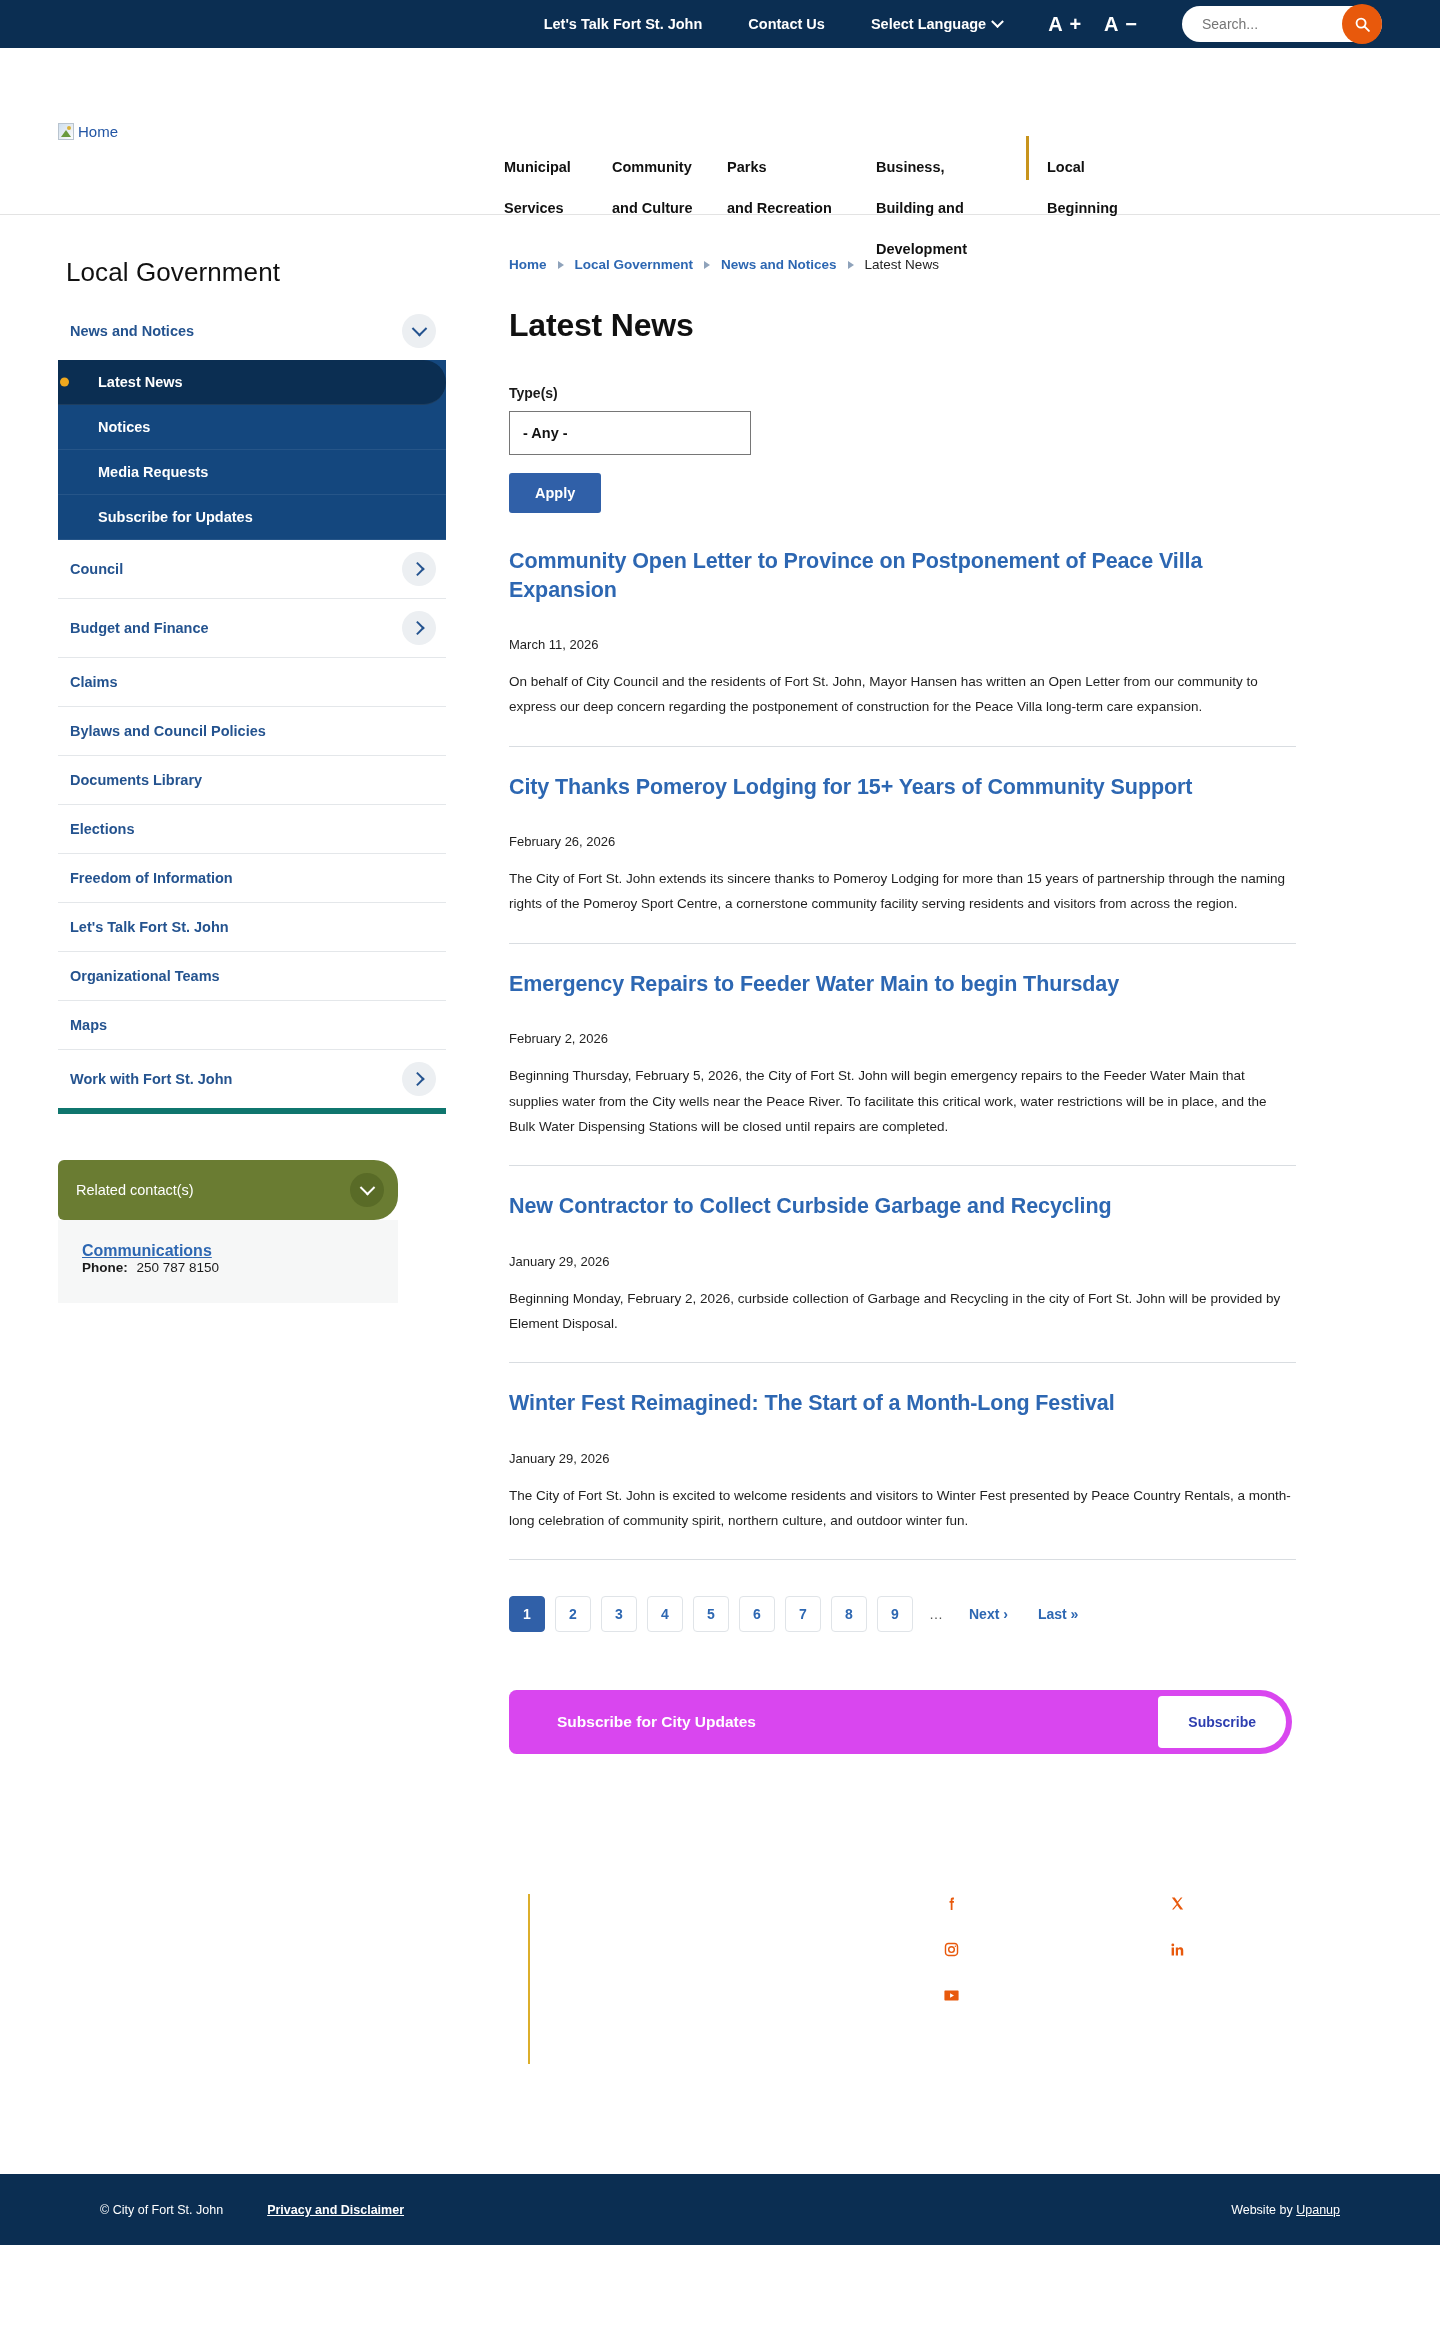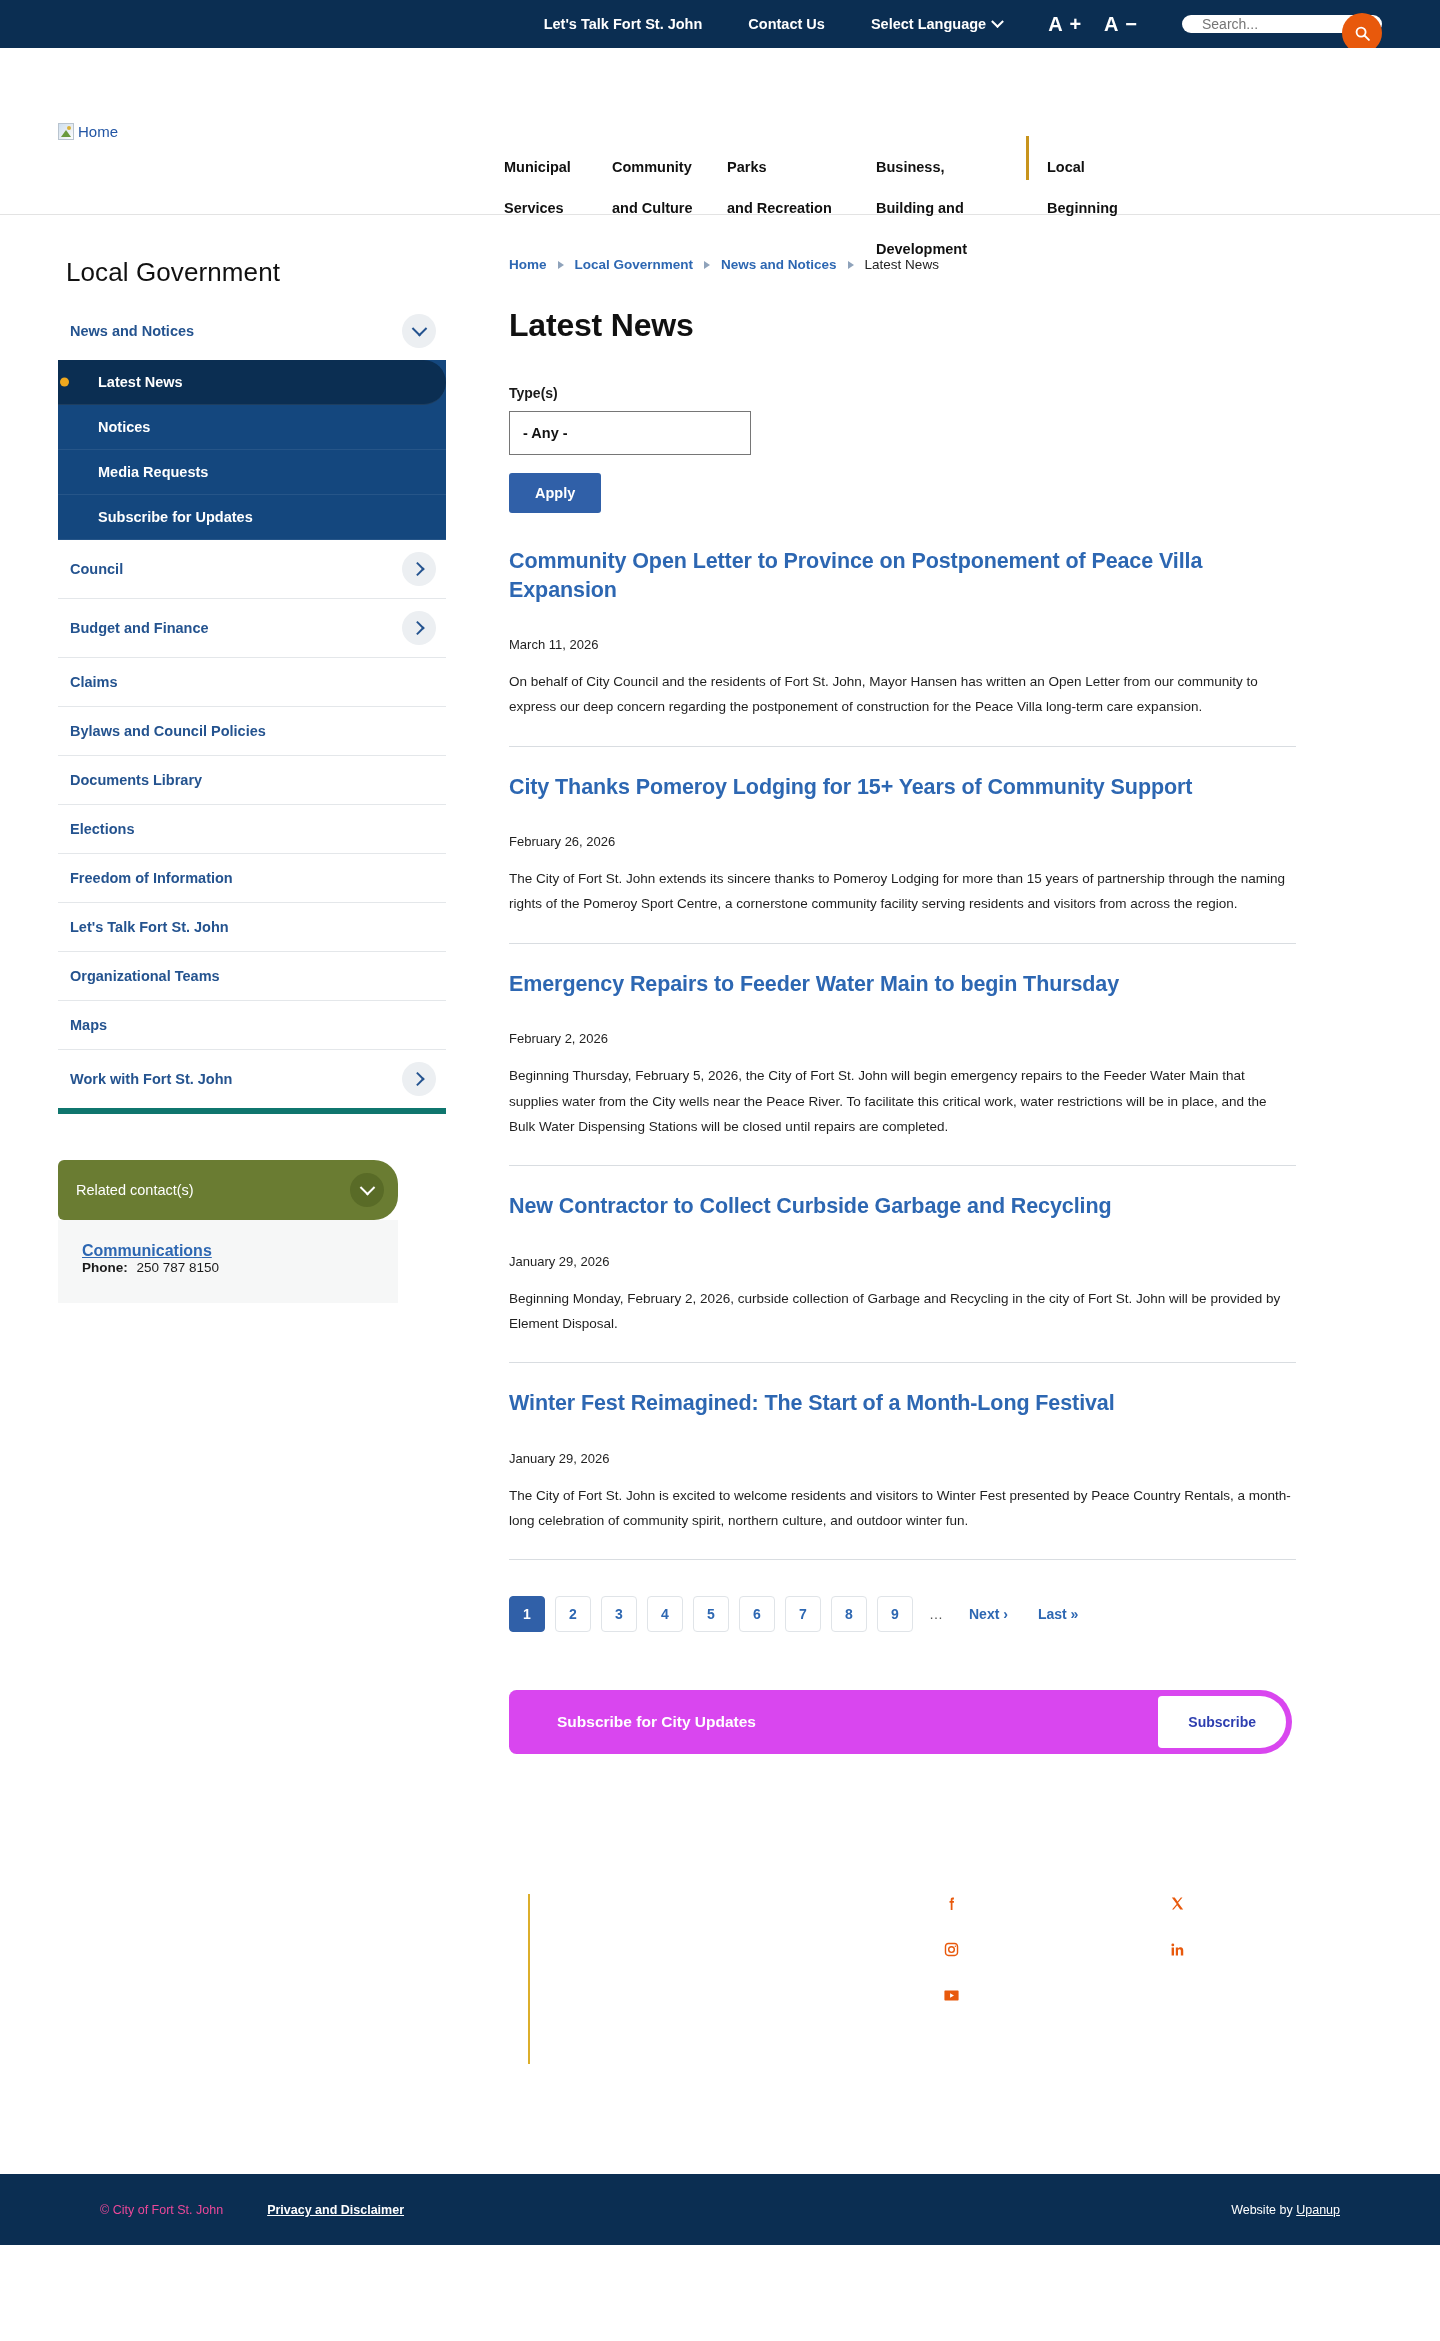--- a/index.html
+++ b/index.html
@@ -32,21 +32,21 @@
   .lang-select {
     color: #fff; font-size: 14.5px; font-weight: bold;
     display: flex; align-items: center; gap: 7px; margin-right: 46px;
     white-space: nowrap;
   }
   .chev-sm { display:inline-block; width:9px; height:9px; border-right:2px solid #fff; border-bottom:2px solid #fff; transform: rotate(45deg) translate(-2px,-2px); }
   .font-ctrls { display: flex; align-items: center; gap: 22px; margin-right: 44px; }
   .font-ctrl { color:#fff; font-size:20px; font-weight:bold; letter-spacing:1px; text-decoration:none; white-space:nowrap;}
   .search-wrap {
     position: relative;
-    width: 200px; height: 18px;
+    width: 200px; height: 36px;
     background: #fff;
     border-radius: 19px;
     display: flex; align-items: center;
   }
   .search-input {
     border: none; outline: none; background: transparent;
     font-size: 14px; color: #333; padding-left: 20px; width: 150px;
     font-family: "Liberation Sans", sans-serif;
   }
   .search-btn {
@@ -238,21 +238,21 @@
   }
   .social-ico { color: #e8590c; display: inline-flex; align-items: center; justify-content: center; width: 22px; height: 22px; text-decoration: none; }
   .social-ico svg { width: 17px; height: 17px; fill: currentColor; }
 
   .footer-bar {
     background: #0b2e52; height: 71px;
     display: flex; align-items: center; justify-content: space-between;
     padding: 0 100px;
   }
   .fb-left { display: flex; align-items: center; gap: 44px; }
-  .fb-copy { color: #ec4899; font-size: 12.5px; }
+  .fb-copy { color: #ffffff; font-size: 12.5px; }
   .fb-link { color: #fff; font-size: 12.5px; font-weight: bold; text-decoration: underline; }
   .fb-right { color: #fff; font-size: 12.5px; }
   .fb-right a { color: #fff; font-weight: normal; text-decoration: underline; }
 </style>
 </head>
 <body>
 
 <div class="utility-bar">
   <a class="utility-link" href="#">Let's Talk Fort St. John</a>
   <a class="utility-link" href="#">Contact Us</a>

